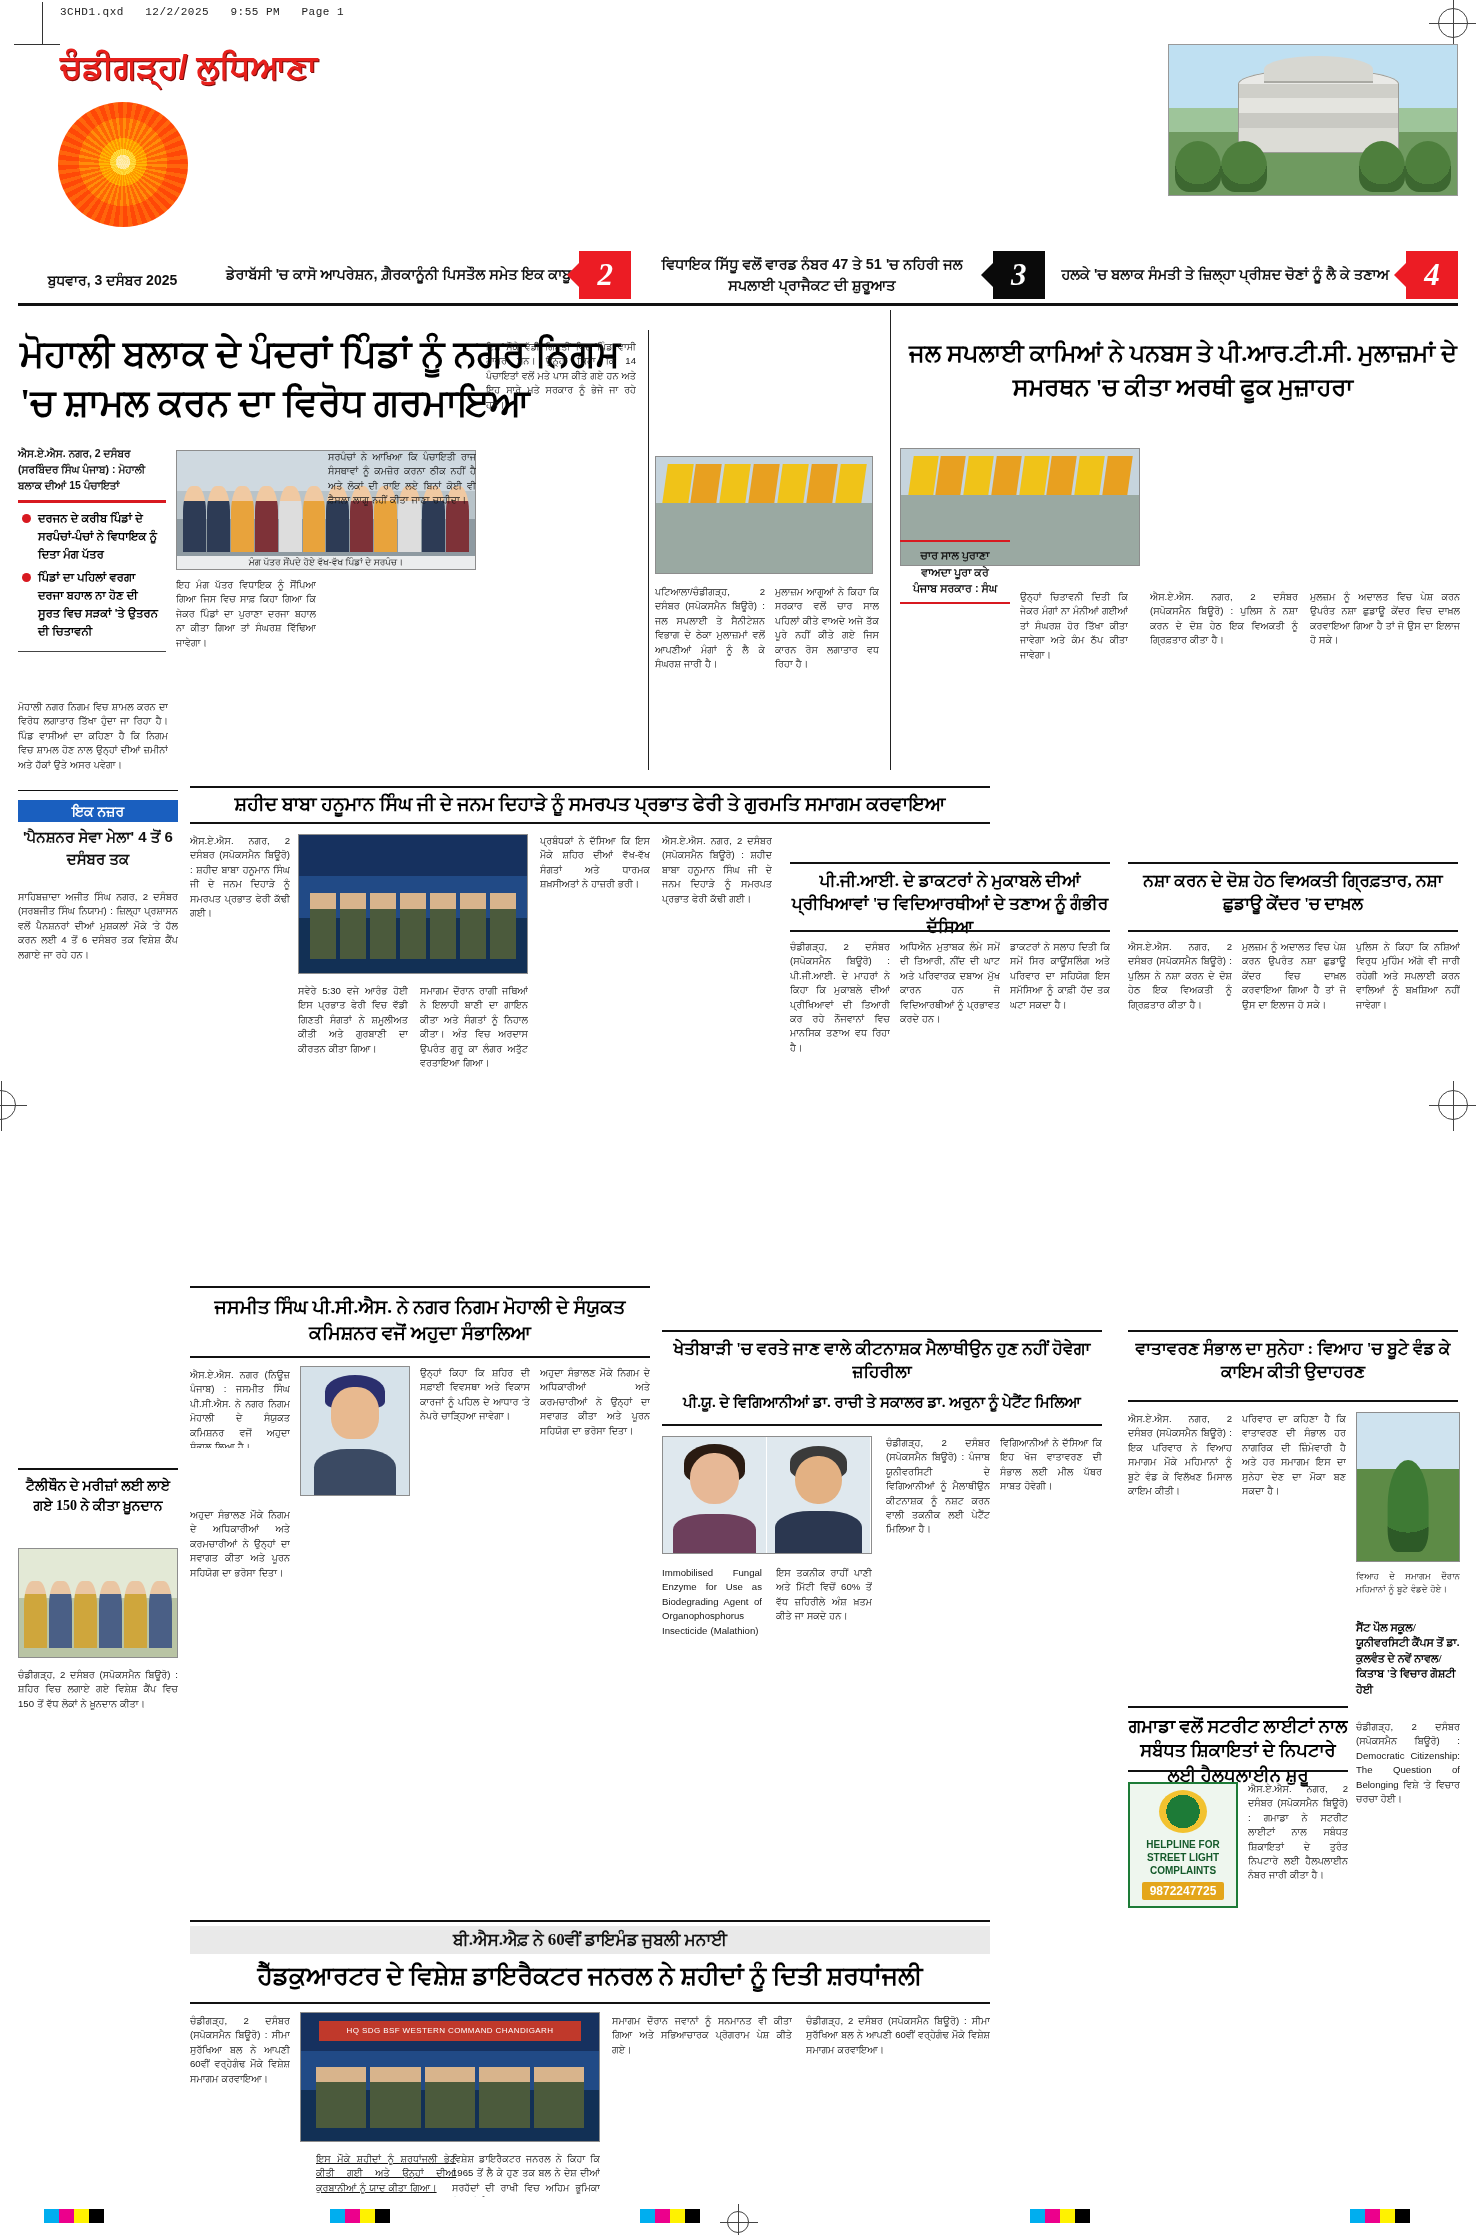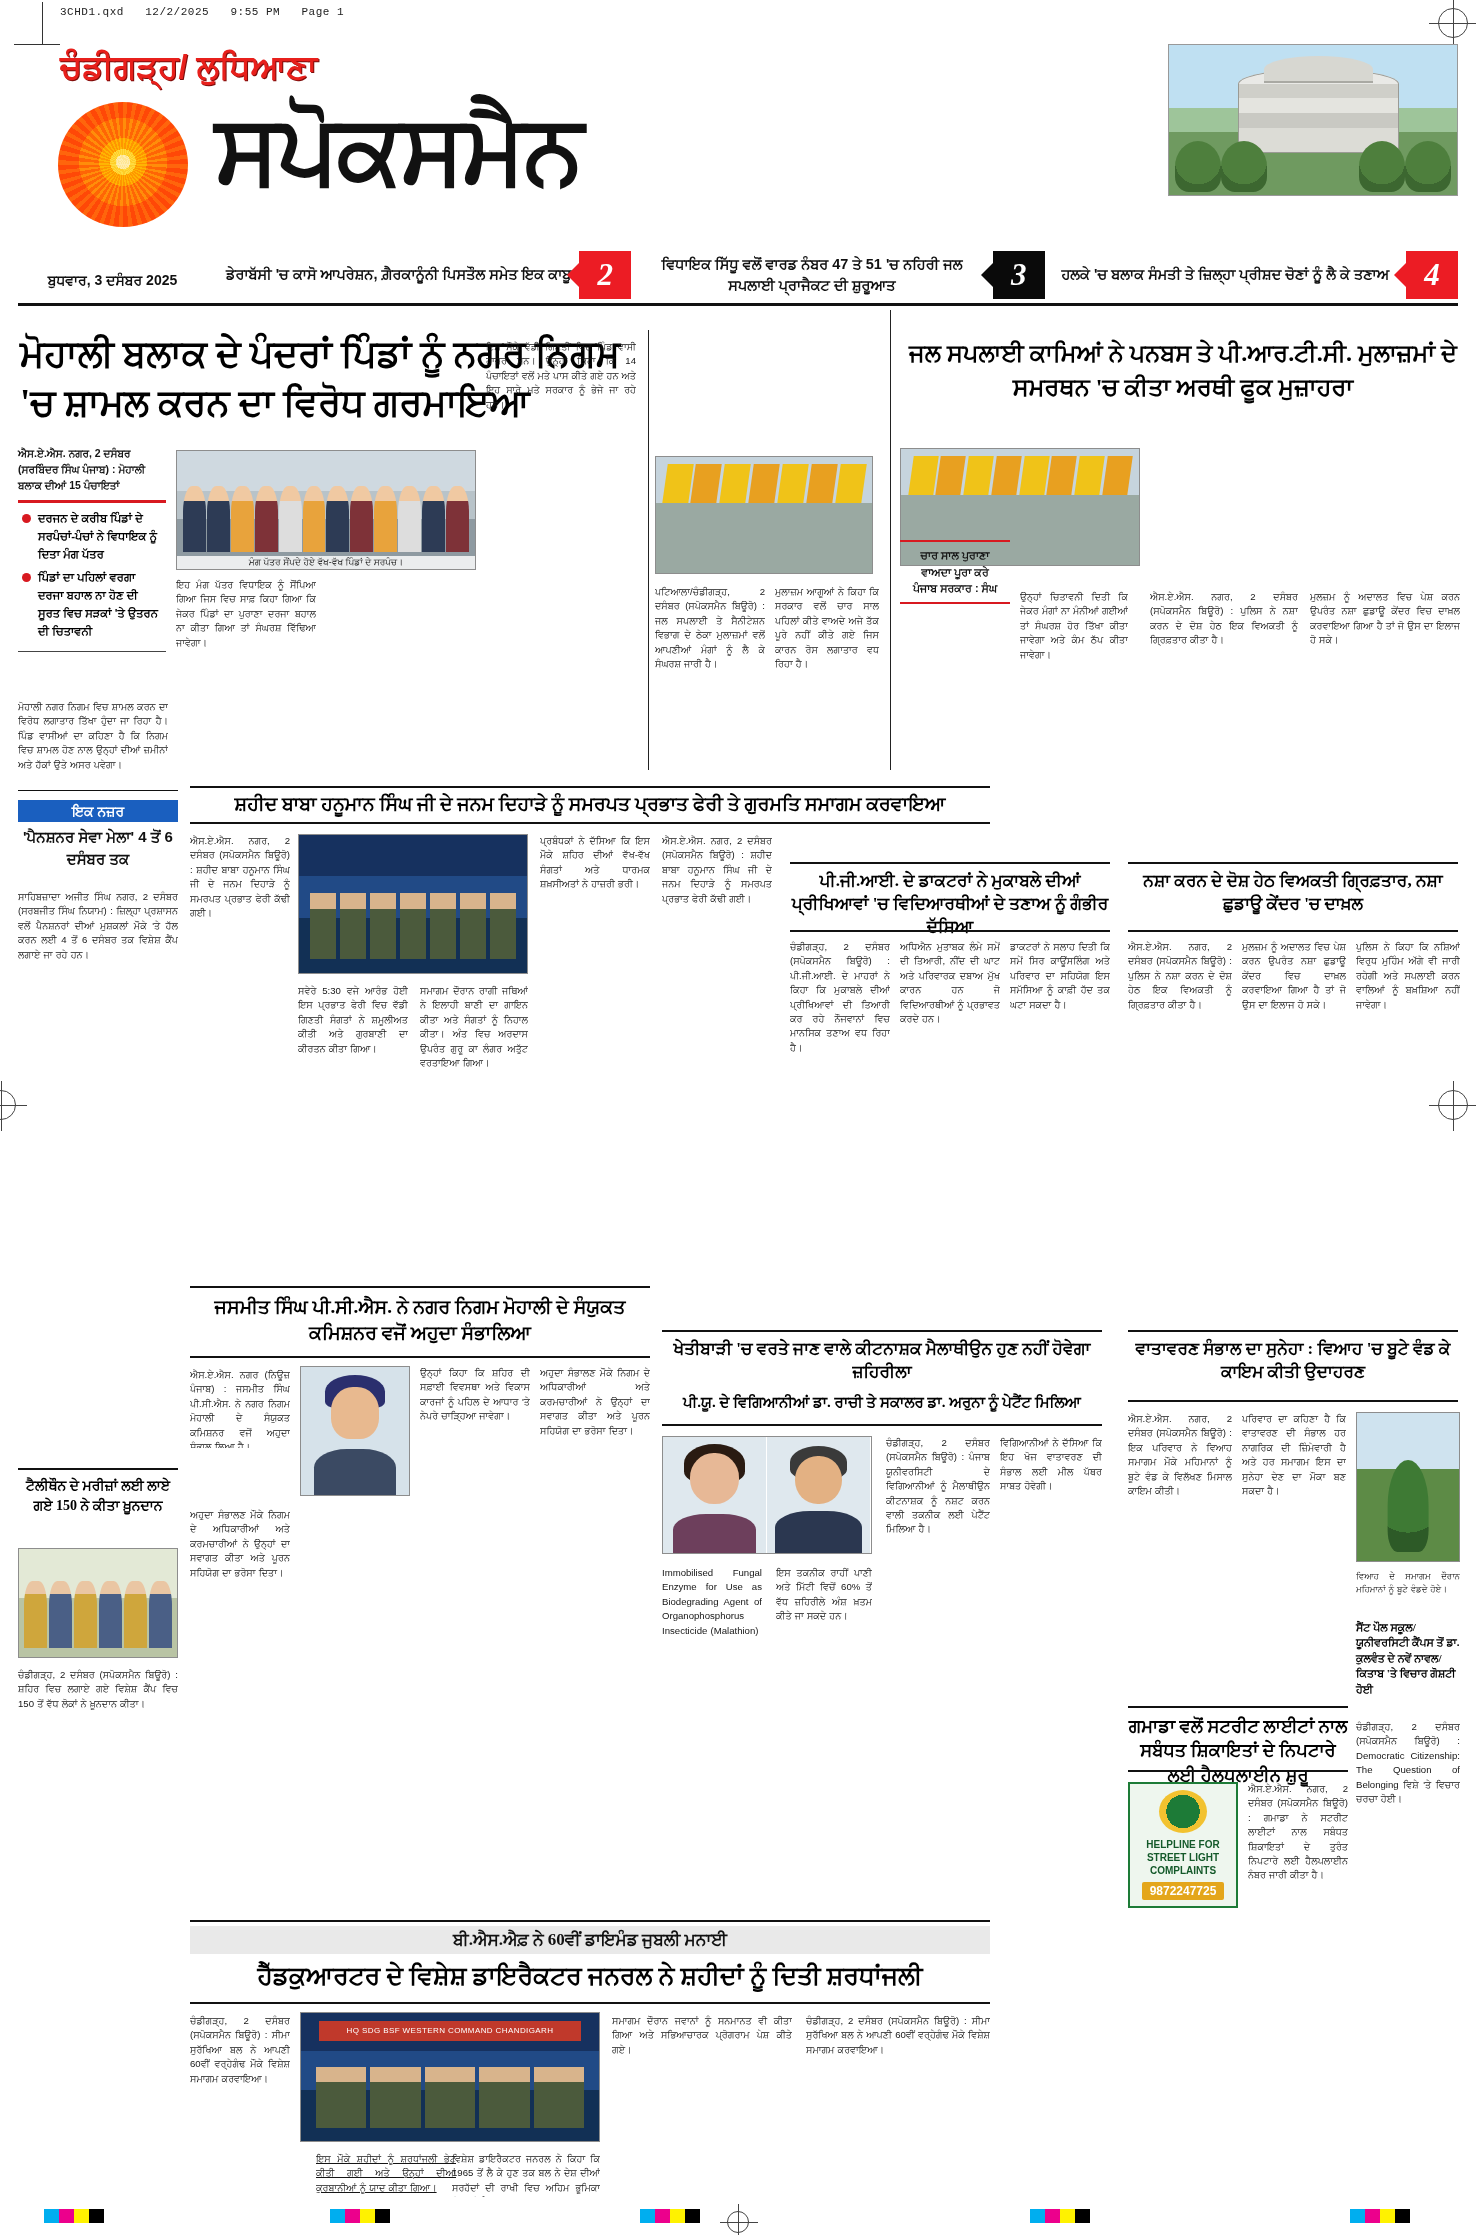--- a/index.html
+++ b/index.html
@@ -267,21 +267,20 @@
   <div class="crop-v"></div>
   <div class="crop-h"></div>
   <div class="slug">3CHD1.qxd   12/2/2025   9:55 PM   Page 1</div>
   <div class="reg-mark" style="right:8px;top:8px;"></div>
   <div class="reg-mark" style="right:8px;top:1090px;"></div>
   <div class="reg-mark" style="left:-14px;top:1090px;"></div>
 
   <div class="masthead">
     <div class="edition-name">ਚੰਡੀਗੜ੍ਹ/ ਲੁਧਿਆਣਾ</div>
     <div class="flower"></div>
-    <div class="paper-title">ਸਪੋਕਸਮੈਨ</div>
 
     <div class="hero-photo">
       <div class="hero-bldg"></div>
       <div class="hero-dome"></div>
       <div class="hero-tree" style="left:2%"></div>
       <div class="hero-tree" style="left:18%"></div>
       <div class="hero-tree" style="right:2%"></div>
       <div class="hero-tree" style="right:18%"></div>
     </div>
   </div>
@@ -337,20 +336,21 @@
           <i></i>
           <i></i>
           <i></i>
           <i></i>
         </div>
       </div>
     <div class="cap">ਮੰਗ ਪੱਤਰ ਸੌਂਪਦੇ ਹੋਏ ਵੱਖ-ਵੱਖ ਪਿੰਡਾਂ ਦੇ ਸਰਪੰਚ।</div>
   </div>
 
   <div class="col body dense" style="left:176px; top:578px; width:140px; height:190px; overflow:hidden;">ਇਹ ਮੰਗ ਪੱਤਰ ਵਿਧਾਇਕ ਨੂੰ ਸੌਂਪਿਆ ਗਿਆ ਜਿਸ ਵਿਚ ਸਾਫ਼ ਕਿਹਾ ਗਿਆ ਕਿ ਜੇਕਰ ਪਿੰਡਾਂ ਦਾ ਪੁਰਾਣਾ ਦਰਜਾ ਬਹਾਲ ਨਾ ਕੀਤਾ ਗਿਆ ਤਾਂ ਸੰਘਰਸ਼ ਵਿੱਢਿਆ ਜਾਵੇਗਾ।</div>
+  <div class="col body dense" style="left:328px; top:450px; width:148px; height:318px; overflow:hidden;">ਸਰਪੰਚਾਂ ਨੇ ਆਖਿਆ ਕਿ ਪੰਚਾਇਤੀ ਰਾਜ ਸੰਸਥਾਵਾਂ ਨੂੰ ਕਮਜ਼ੋਰ ਕਰਨਾ ਠੀਕ ਨਹੀਂ ਹੈ ਅਤੇ ਲੋਕਾਂ ਦੀ ਰਾਇ ਲਏ ਬਿਨਾਂ ਕੋਈ ਵੀ ਫ਼ੈਸਲਾ ਲਾਗੂ ਨਹੀਂ ਕੀਤਾ ਜਾਣਾ ਚਾਹੀਦਾ।</div>
   <div class="col body dense" style="left:486px; top:340px; width:150px; height:428px; overflow:hidden;">ਇਸ ਮੌਕੇ ਵੱਡੀ ਗਿਣਤੀ ਵਿਚ ਪਿੰਡ ਵਾਸੀ ਹਾਜ਼ਰ ਸਨ। ਉਨ੍ਹਾਂ ਕਿਹਾ ਕਿ 14 ਪੰਚਾਇਤਾਂ ਵਲੋਂ ਮਤੇ ਪਾਸ ਕੀਤੇ ਗਏ ਹਨ ਅਤੇ ਇਹ ਸਾਰੇ ਮਤੇ ਸਰਕਾਰ ਨੂੰ ਭੇਜੇ ਜਾ ਰਹੇ ਹਨ।</div>
 
   <div class="photo" style="left:655px; top:456px; width:218px; height:118px;">
     <div class="ph-protest">
         <div class="ph-flags">
           <i></i>
           <i></i>
           <i></i>
           <i></i>
           <i></i>

